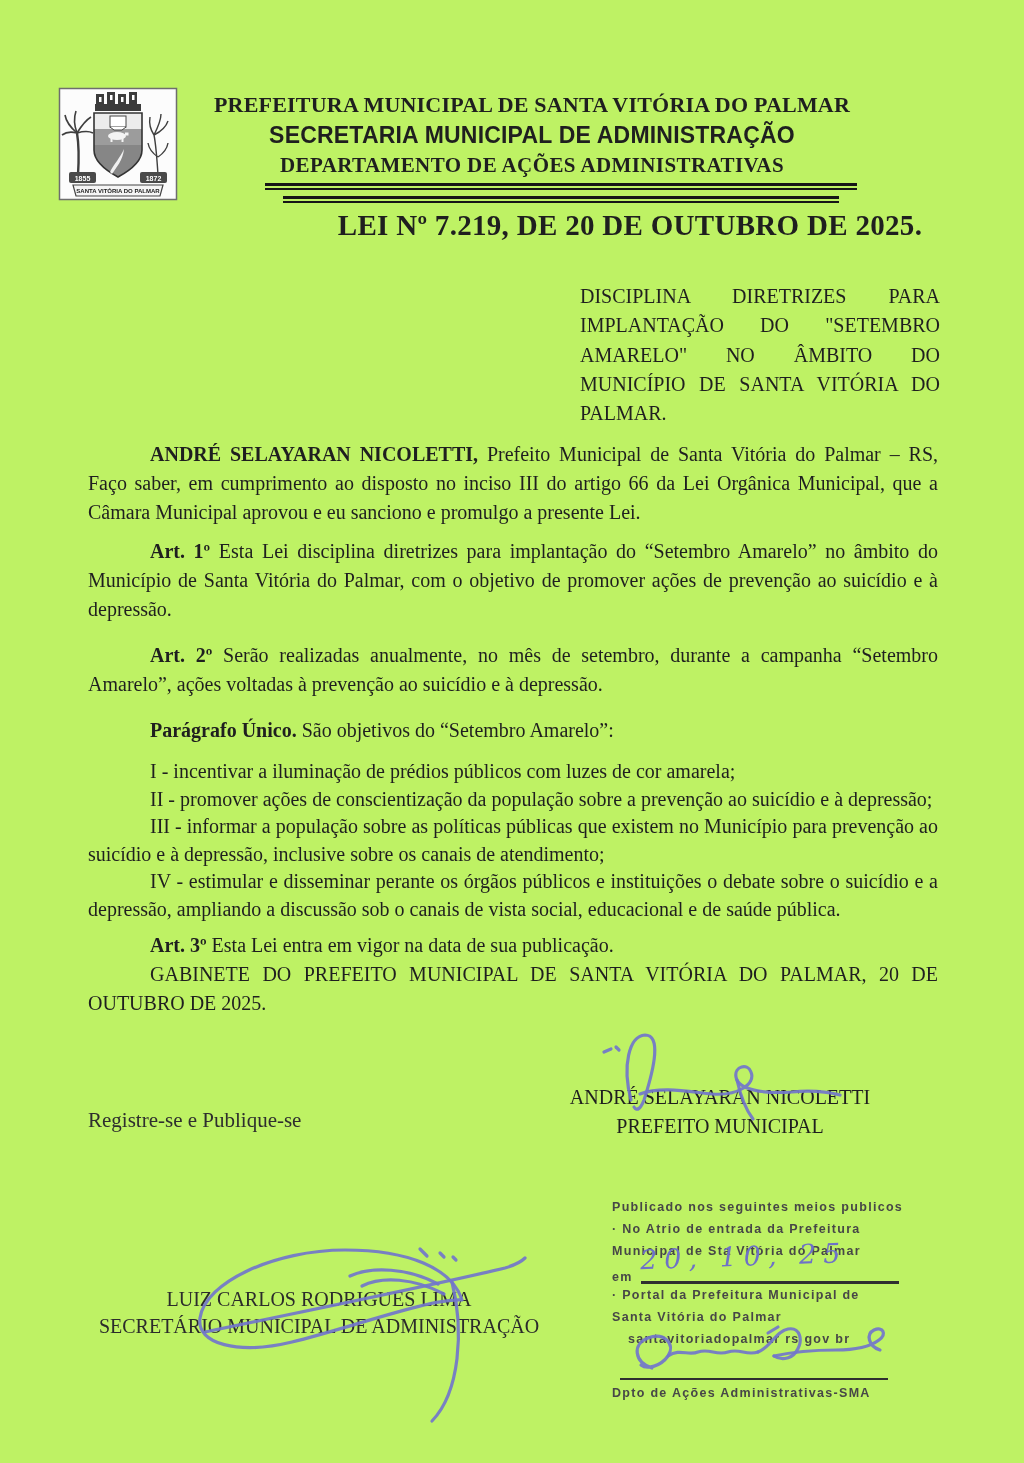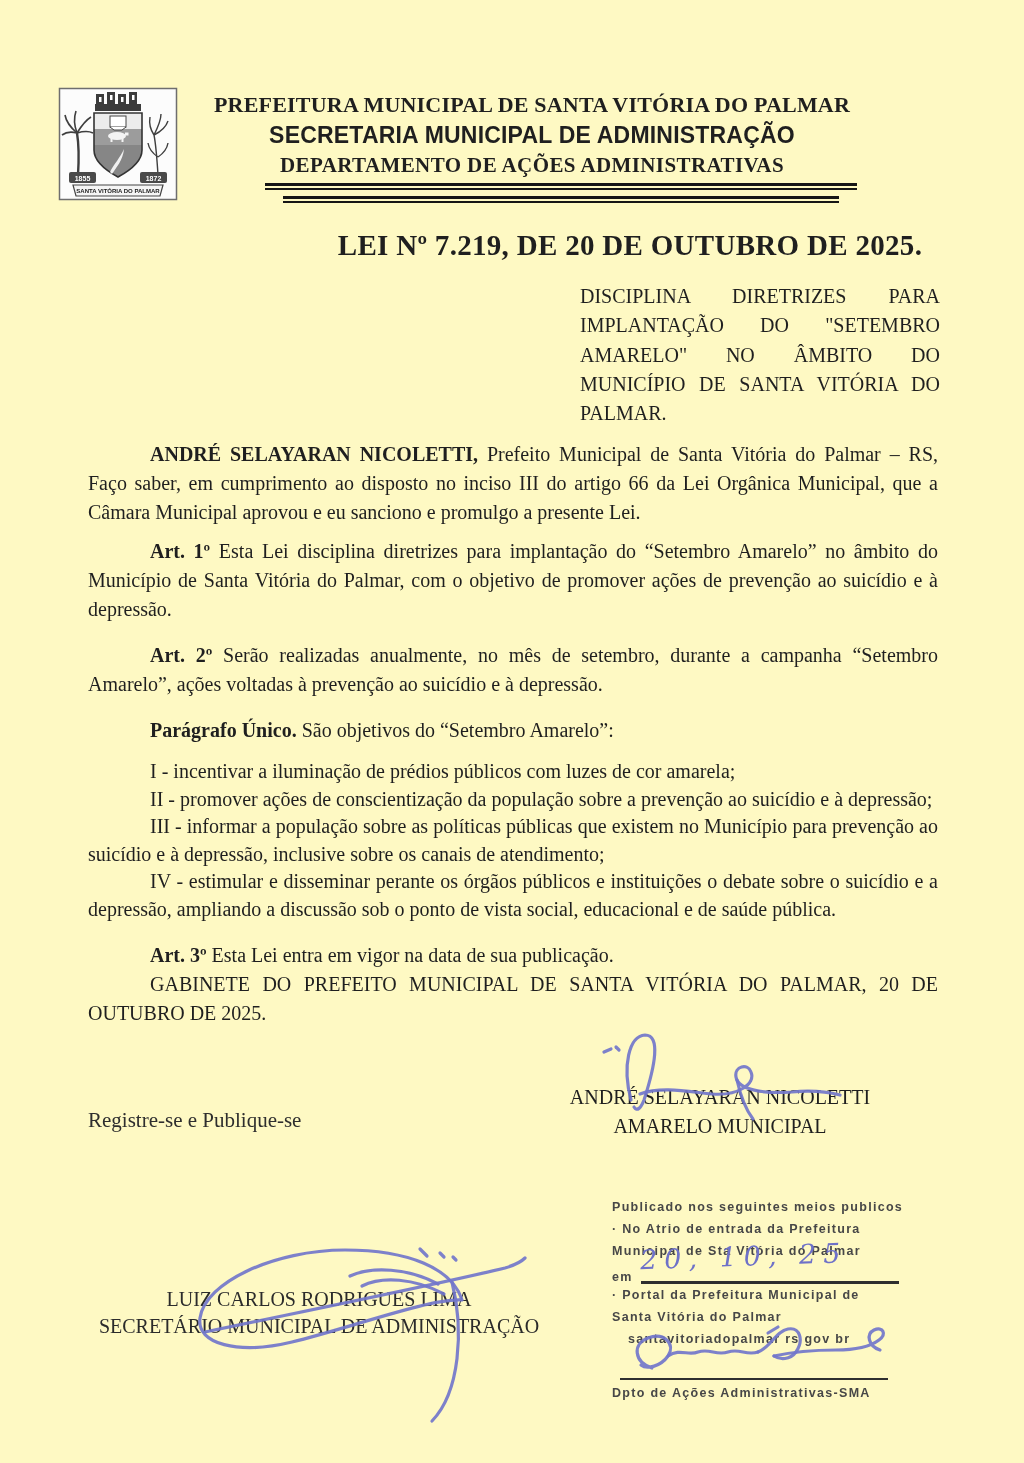--- a/index.html
+++ b/index.html
@@ -1,45 +1,45 @@
 <!DOCTYPE html>
 <html><head>
 <meta charset="utf-8">
 <style>
   * { margin:0; padding:0; box-sizing:border-box; }
   html,body { background:#ffffff; }
   .page {
-    position:relative; width:1024px; height:1463px; background:#fef9c3;
+    position:relative; width:1024px; height:1463px; background:#bef264;
     font-family:"Liberation Serif", serif; color:#1f1f1f; overflow:hidden;
   }
   
   .logo-box { position:absolute; left:58px; top:87px; width:120px; height:114px; }
   .hdr { position:absolute; left:180px; top:92px; width:704px; text-align:center; }
   .hdr-l1 { font-size:22px; font-weight:bold; letter-spacing:0.2px; }
   .hdr-l2 { font-family:"Liberation Sans", sans-serif; font-size:23px; font-weight:bold; margin-top:4px; letter-spacing:0.2px; }
   .hdr-l3 { font-size:21px; font-weight:bold; margin-top:4px; letter-spacing:0.4px; }
   .rule-a { position:absolute; left:265px; top:183px; width:592px; height:7px;
             border-top:3px solid #161616; border-bottom:2px solid #161616; }
   .rule-b { position:absolute; left:283px; top:196px; width:556px; height:7px;
             border-top:3px solid #161616; border-bottom:2px solid #161616; }
   .law-title { position:absolute; left:300px; top:209px; width:660px; text-align:center;
-               font-size:29px; font-weight:bold; letter-spacing:0.3px;margin-top:20px; }
+               font-size:29px; font-weight:bold; letter-spacing:0.3px; }
   
   .ementa { position:absolute; left:580px; top:282px; width:360px;
             font-size:20px; font-weight:normal; line-height:29.3px; text-align:justify; }
   
   .body-text { position:absolute; left:88px; top:440px; width:850px;
                font-size:20px; line-height:29px; text-align:justify; }
   .body-text p { text-indent:62px; }
   .p-pre   { margin-bottom:10px; }
   .p-art1  { margin-bottom:16px; }
   .p-art2  { margin-top:17px; margin-bottom:17px; }
   .p-pu    { margin-bottom:13px; }
   .items p { line-height:27.6px; }
-  .p-art3  { margin-top:17px; }
+  .p-art3  { margin-top:7px; }
   b.lbl { font-weight:bold; }
   
   .mayor { position:absolute; left:545px; top:1083px; width:350px; text-align:center;
            font-size:20px; line-height:29px; }
   
   .registre { position:absolute; left:88px; top:1108px; font-size:21px; color:#2e2e2e; }
   
   .secretary { position:absolute; left:78px; top:1286px; width:482px; text-align:center;
                font-size:20px; line-height:27px; color:#2b2b2b; }
   
@@ -141,31 +141,31 @@
     <p class="p-art1"><b class="lbl">Art. 1º</b><span> Esta Lei disciplina diretrizes para implantação do “Setembro Amarelo” no âmbito do Município de Santa Vitória do Palmar, com o objetivo de promover ações de prevenção ao suicídio e à depressão.</span></p>
 
     <p class="p-art2"><b class="lbl">Art. 2º</b><span> Serão realizadas anualmente, no mês de setembro, durante a campanha “Setembro Amarelo”, ações voltadas à prevenção ao suicídio e à depressão.</span></p>
 
     <p class="p-pu"><b class="lbl">Parágrafo Único.</b><span> São objetivos do “Setembro Amarelo”:</span></p>
 
     <div class="items">
       <p>I - incentivar a iluminação de prédios públicos com luzes de cor amarela;</p>
       <p>II - promover ações de conscientização da população sobre a prevenção ao suicídio e à depressão;</p>
       <p>III - informar a população sobre as políticas públicas que existem no Município para prevenção ao suicídio e à depressão, inclusive sobre os canais de atendimento;</p>
-      <p>IV - estimular e disseminar perante os órgãos públicos e instituições o debate sobre o suicídio e a depressão, ampliando a discussão sob o ponto de vista social, educacional e de saúde pública.</p>
+      <p>IV - estimular e disseminar perante os órgãos públicos e instituições o debate sobre o suicídio e a depressão, ampliando a discussão sob o canais de vista social, educacional e de saúde pública.</p>
     </div>
 
     <p class="p-art3"><b class="lbl">Art. 3º</b><span> Esta Lei entra em vigor na data de sua publicação.</span></p>
 
     <p>GABINETE DO PREFEITO MUNICIPAL DE SANTA VITÓRIA DO PALMAR, 20 DE OUTUBRO DE 2025.</p>
   </div>
 
   <div class="mayor">
     <div>ANDRÉ SELAYARAN NICOLETTI</div>
-    <div>AMARELO MUNICIPAL</div>
+    <div>PREFEITO MUNICIPAL</div>
   </div>
 
   <div class="registre">Registre-se e Publique-se</div>
 
   <div class="secretary">
     <div>LUIZ CARLOS RODRIGUES LIMA</div>
     <div>SECRETÁRIO MUNICIPAL DE ADMINISTRAÇÃO</div>
   </div>
 
   <div class="stamp">

